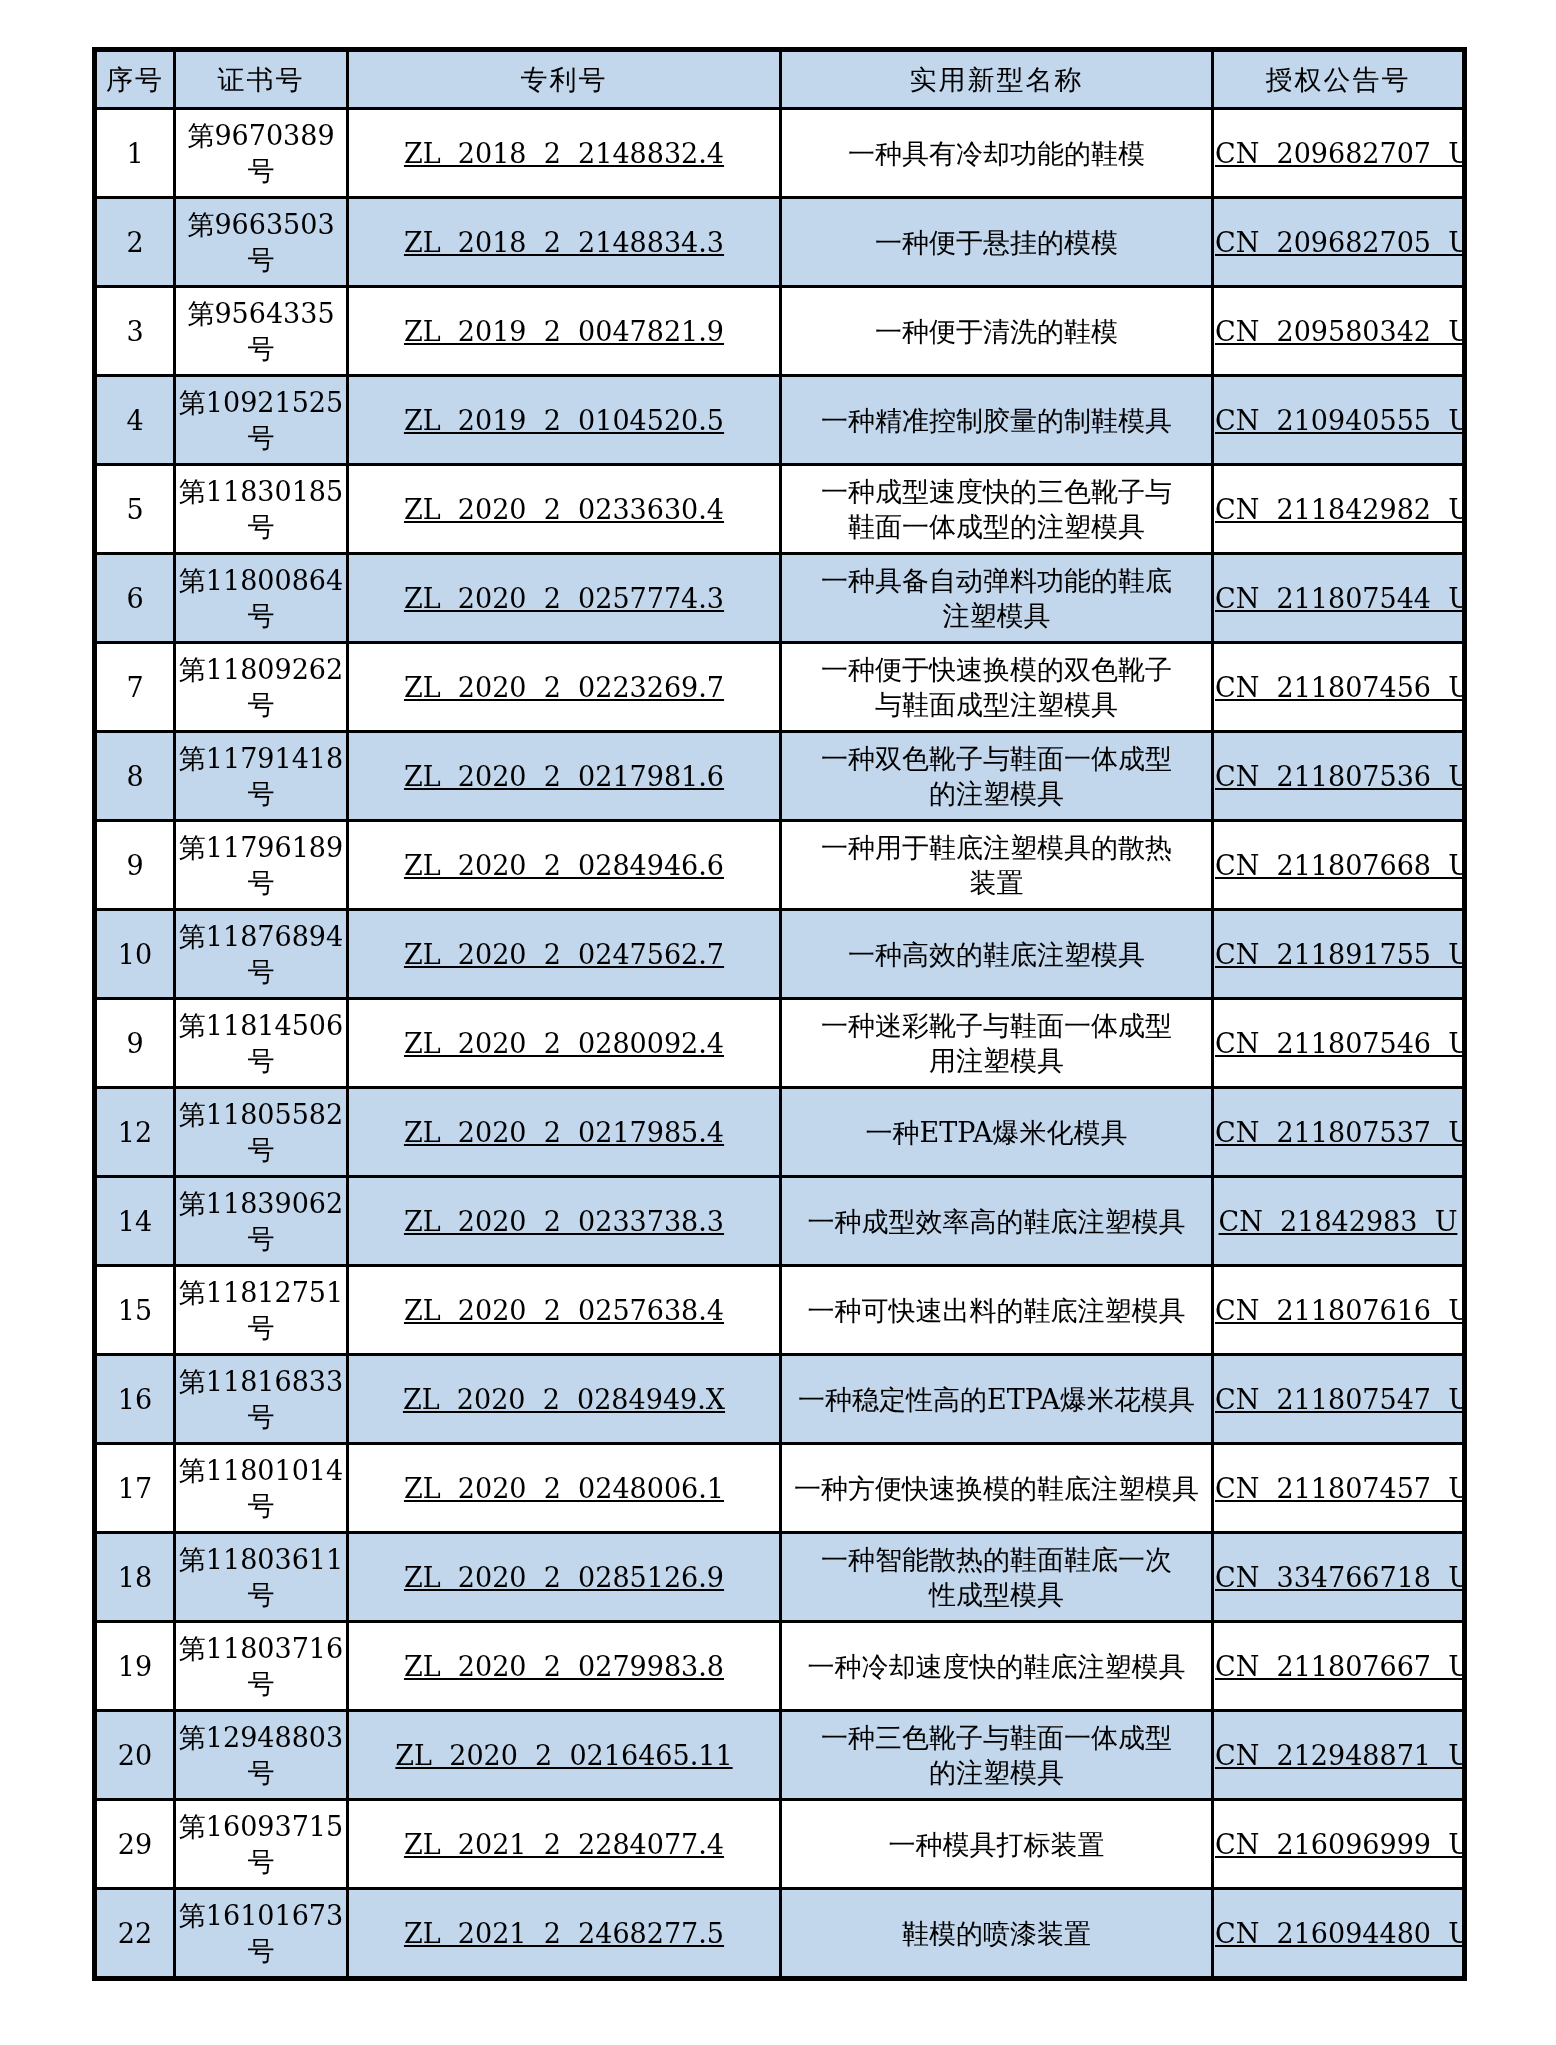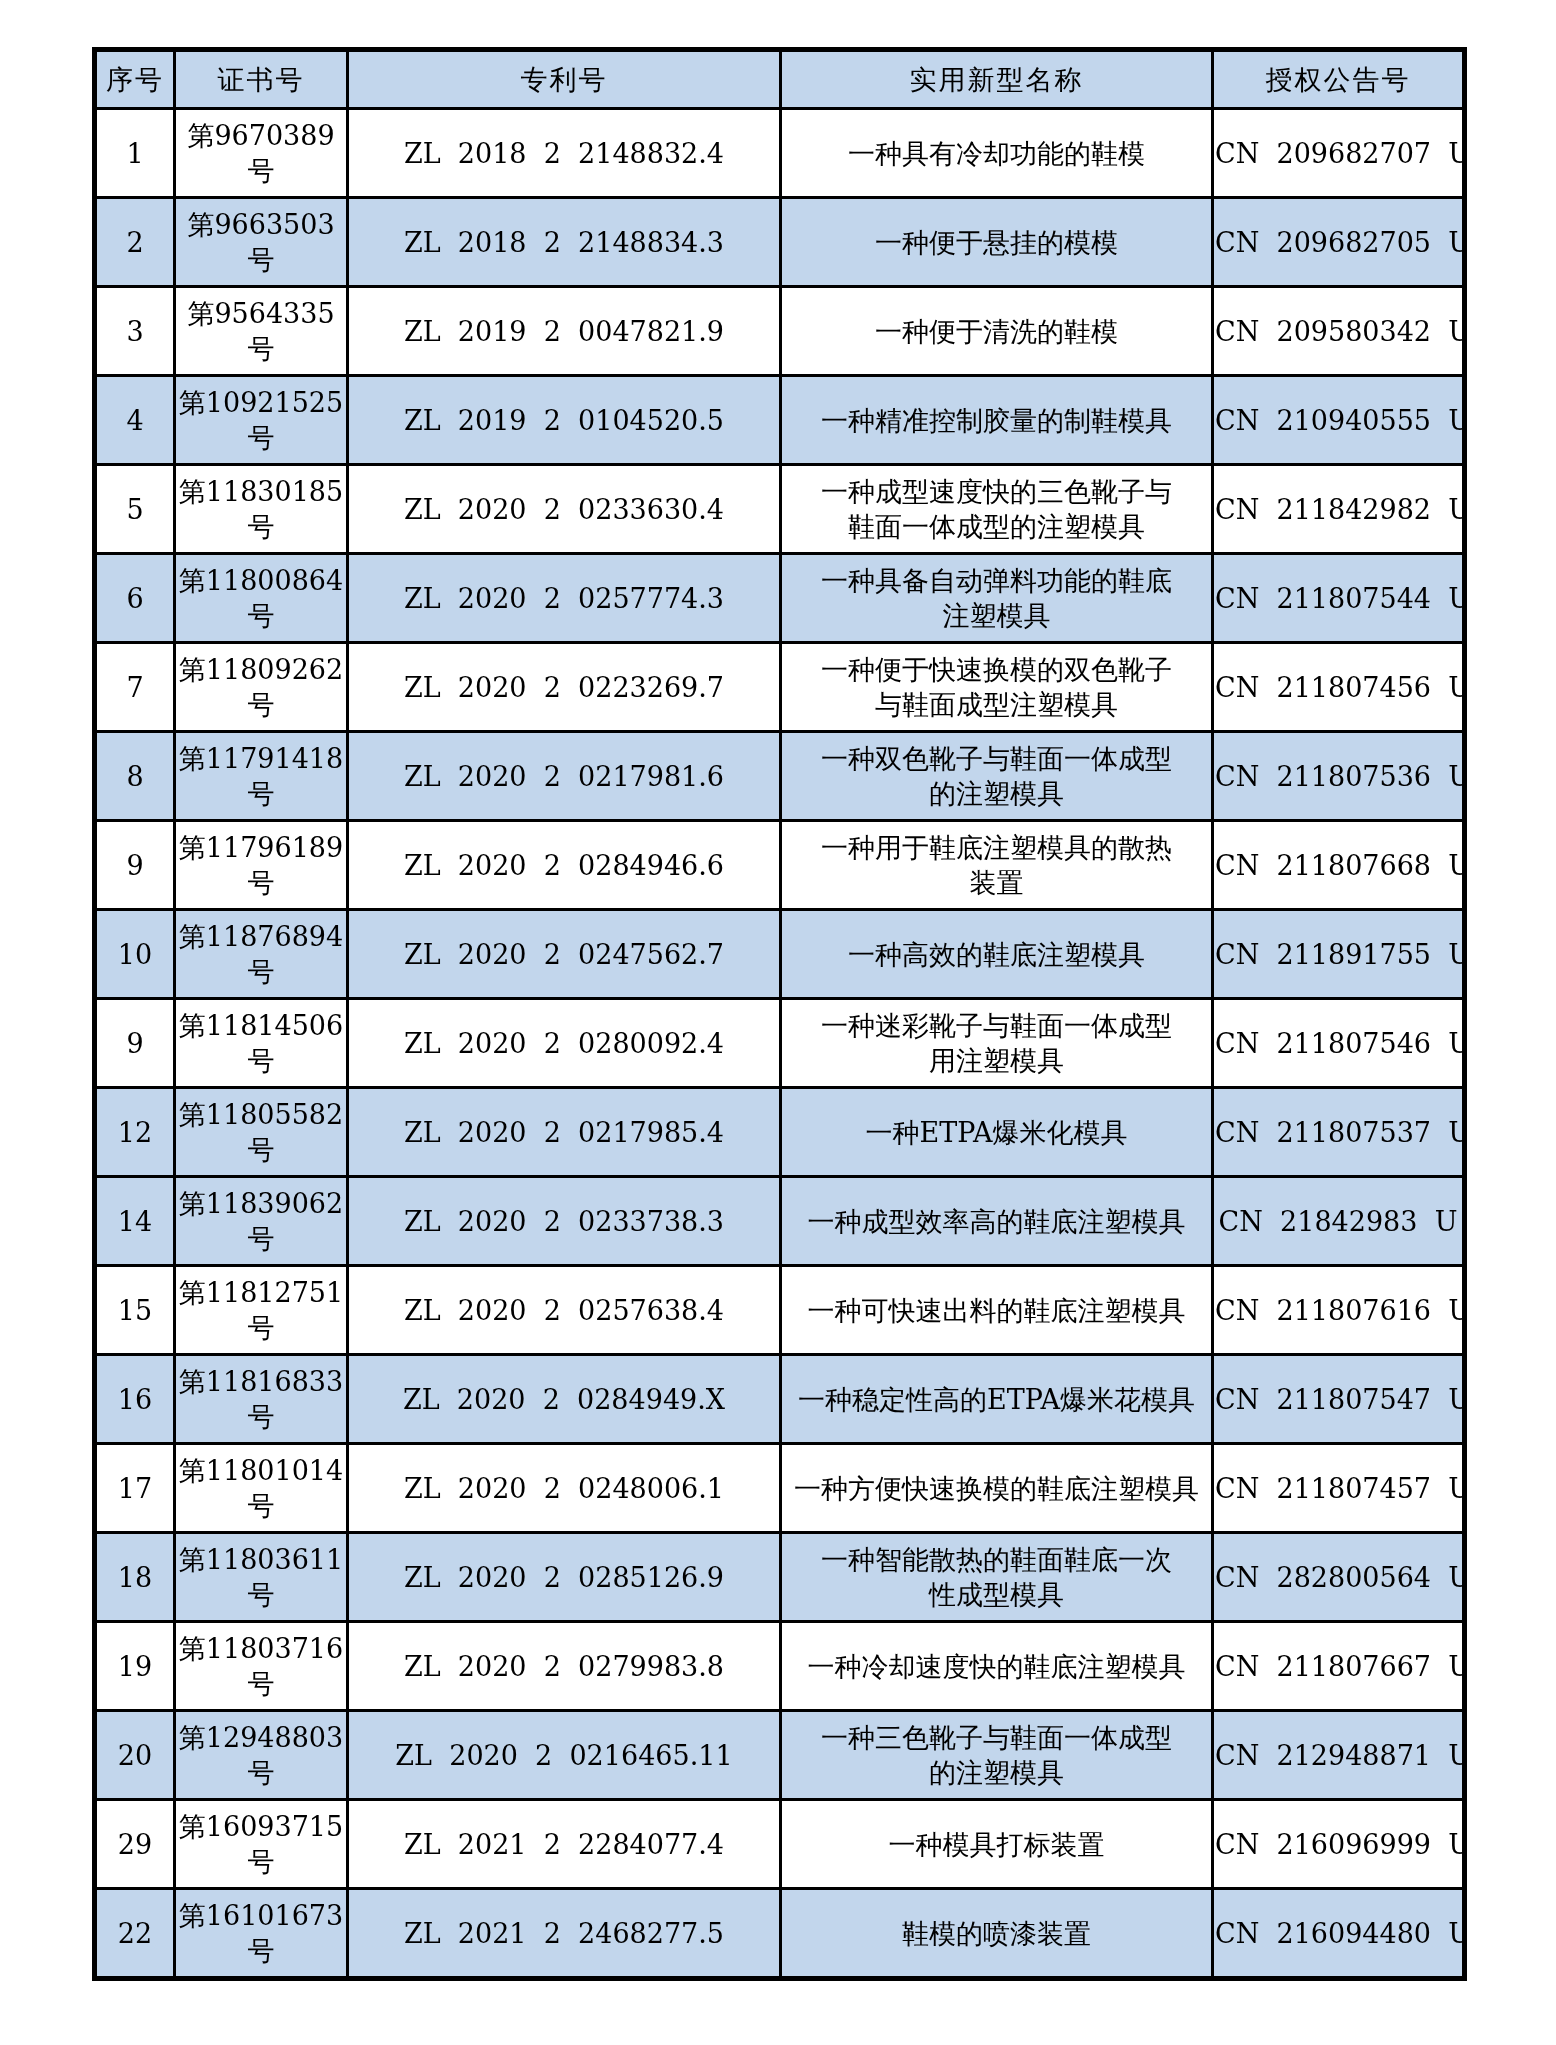--- a/index.html
+++ b/index.html
@@ -30,21 +30,21 @@
     padding:8px 1px;
     overflow:hidden;
   }
   th{
     background:#c2d6ec;
     padding:10px 1px;
     letter-spacing:2px;
     text-align:center;
   }
   tr.alt td{background:#c2d6ec;}
-  td.cell-patent,td.cell-pub{white-space:pre;}
+  td.cell-patent,td.cell-pub{white-space:pre;text-decoration:underline;}
   td.cell-name{white-space:pre-line;}
 </style>
 </head>
 <body>
 
 <div class="sheet">
   <table class="patent-table">
     <colgroup>
       <col class="c-no">
         <col class="c-cert">
@@ -179,21 +179,21 @@
     <td class="cell-patent">ZL  2020  2  0248006.1</td>
     <td class="cell-name">一种方便快速换模的鞋底注塑模具</td>
     <td class="cell-pub">CN  211807457  U</td>
   </tr>
         <tr class="alt">
     <td class="cell-no">18</td>
     <td class="cell-cert">第11803611号</td>
     <td class="cell-patent">ZL  2020  2  0285126.9</td>
     <td class="cell-name">一种智能散热的鞋面鞋底一次
 性成型模具</td>
-    <td class="cell-pub">CN  282800564  U</td>
+    <td class="cell-pub">CN  334766718  U</td>
   </tr>
         <tr>
     <td class="cell-no">19</td>
     <td class="cell-cert">第11803716号</td>
     <td class="cell-patent">ZL  2020  2  0279983.8</td>
     <td class="cell-name">一种冷却速度快的鞋底注塑模具</td>
     <td class="cell-pub">CN  211807667  U</td>
   </tr>
         <tr class="alt">
     <td class="cell-no">20</td>

